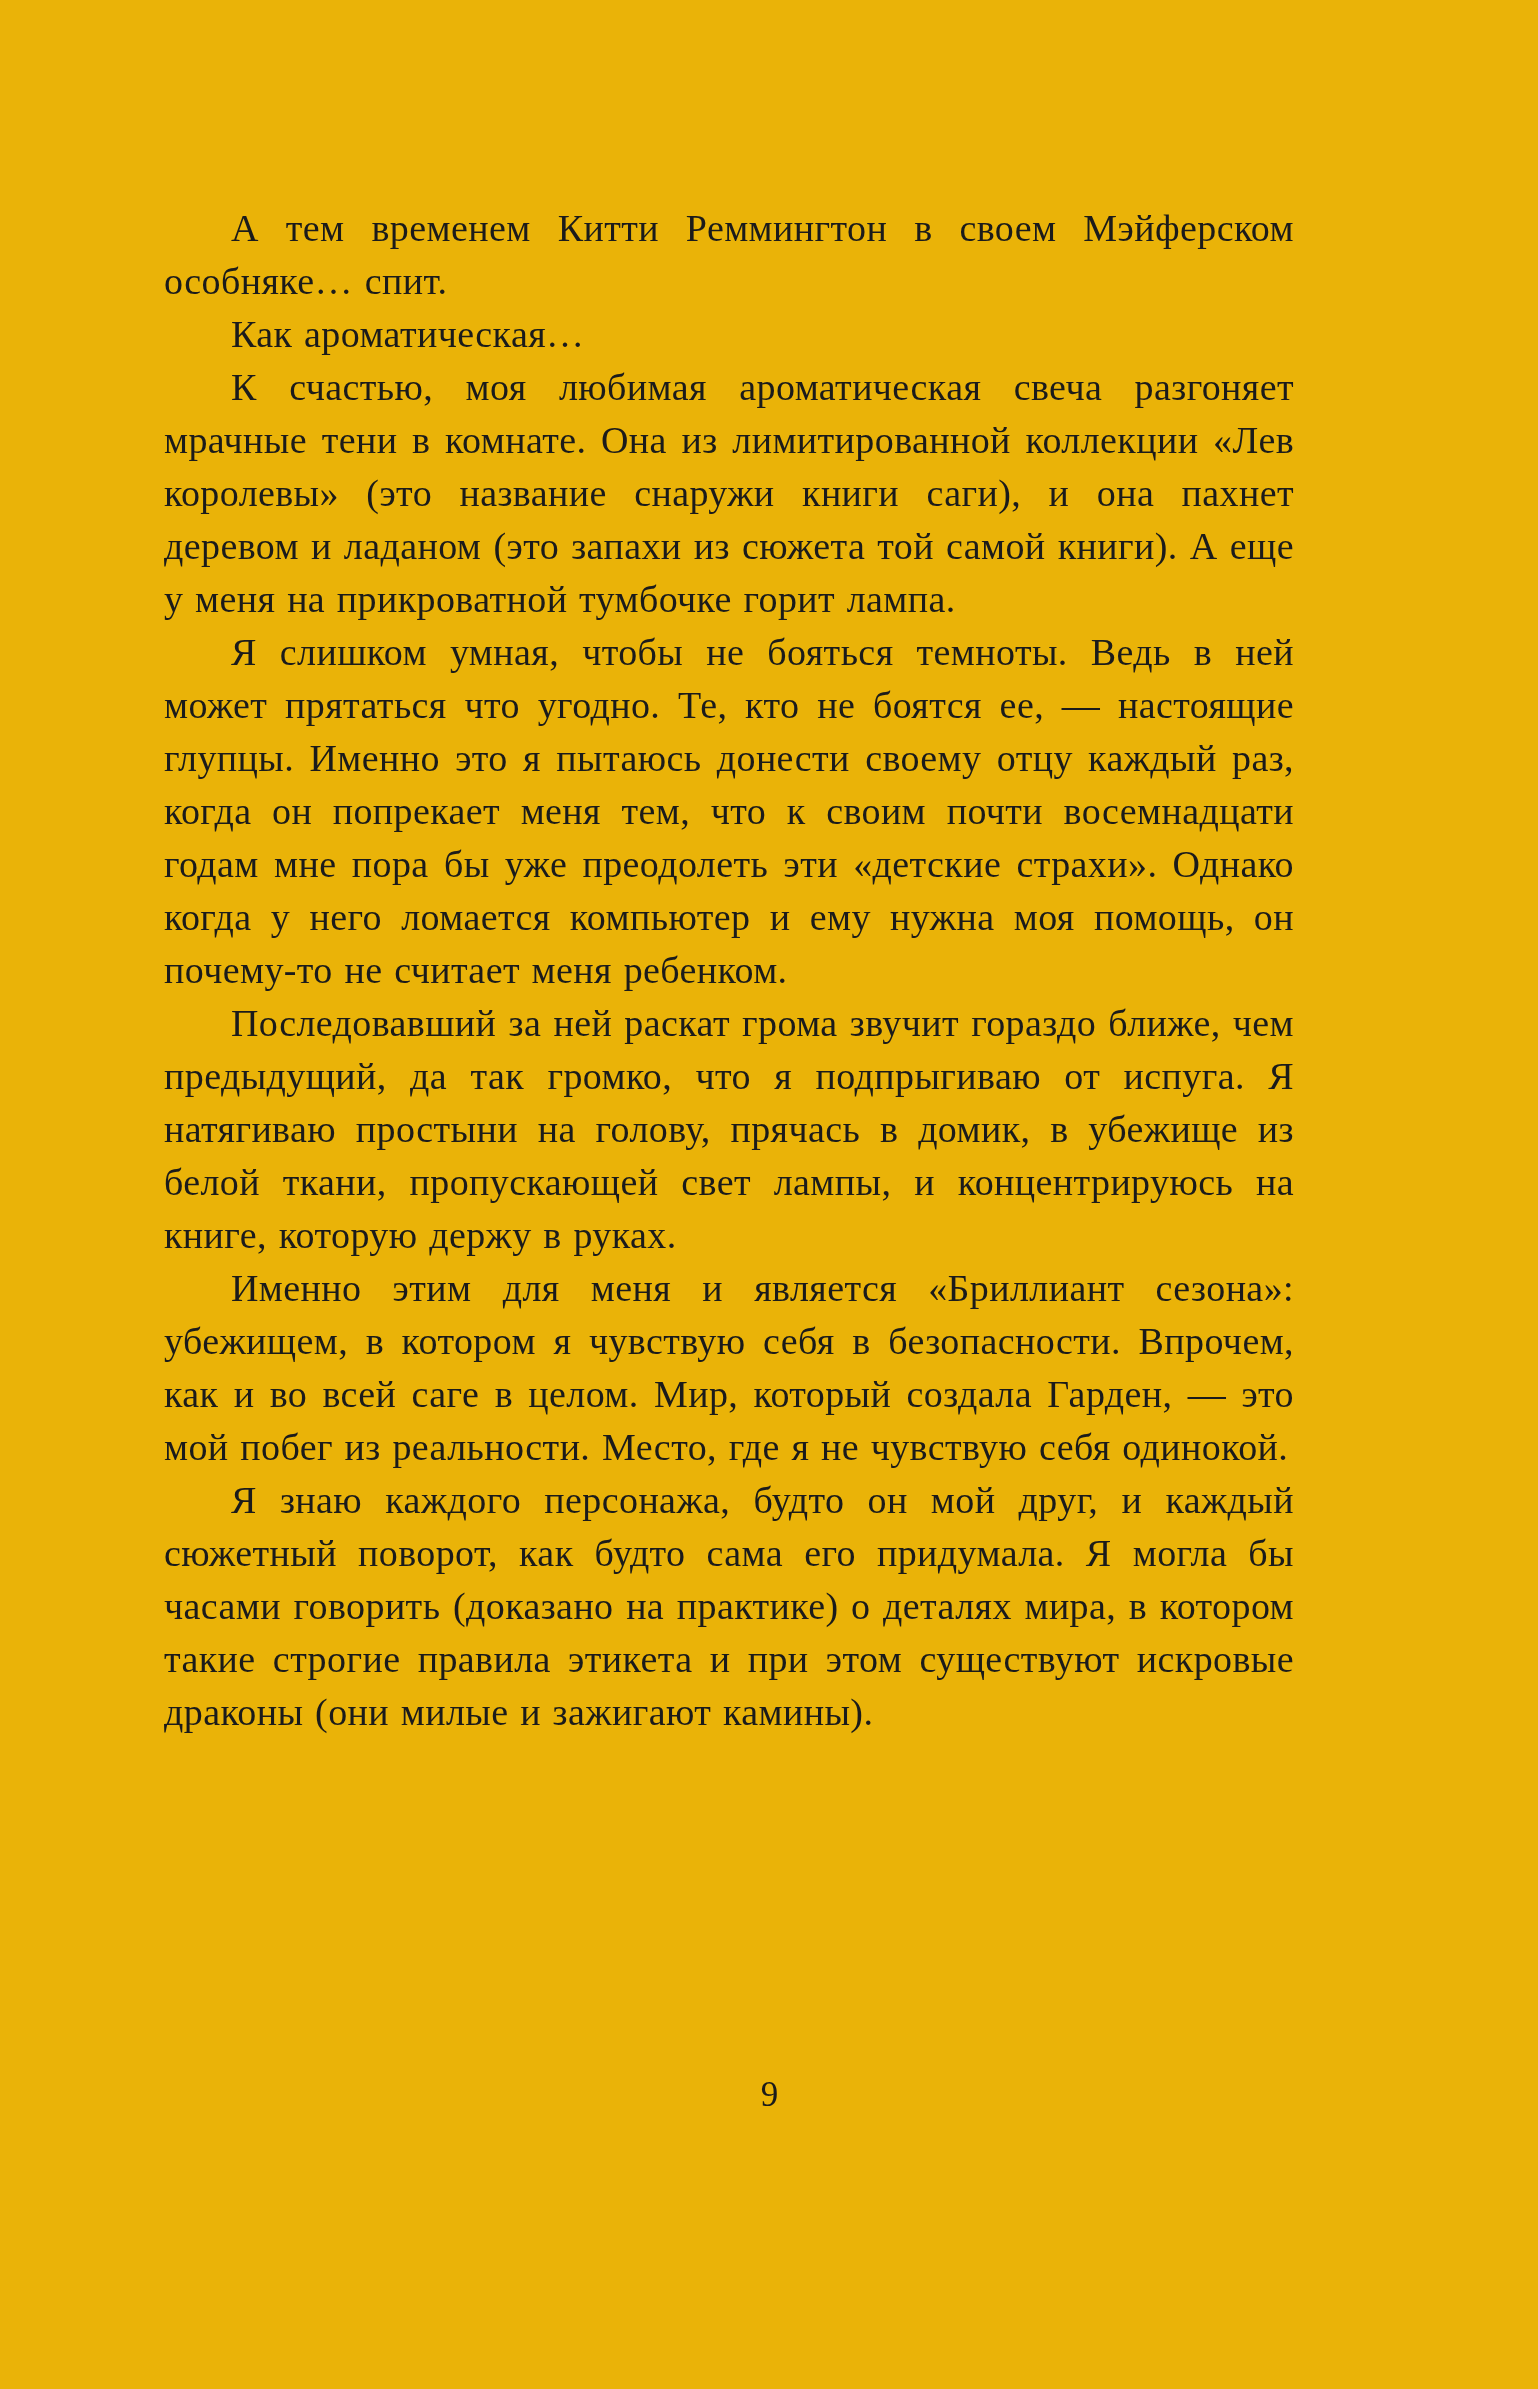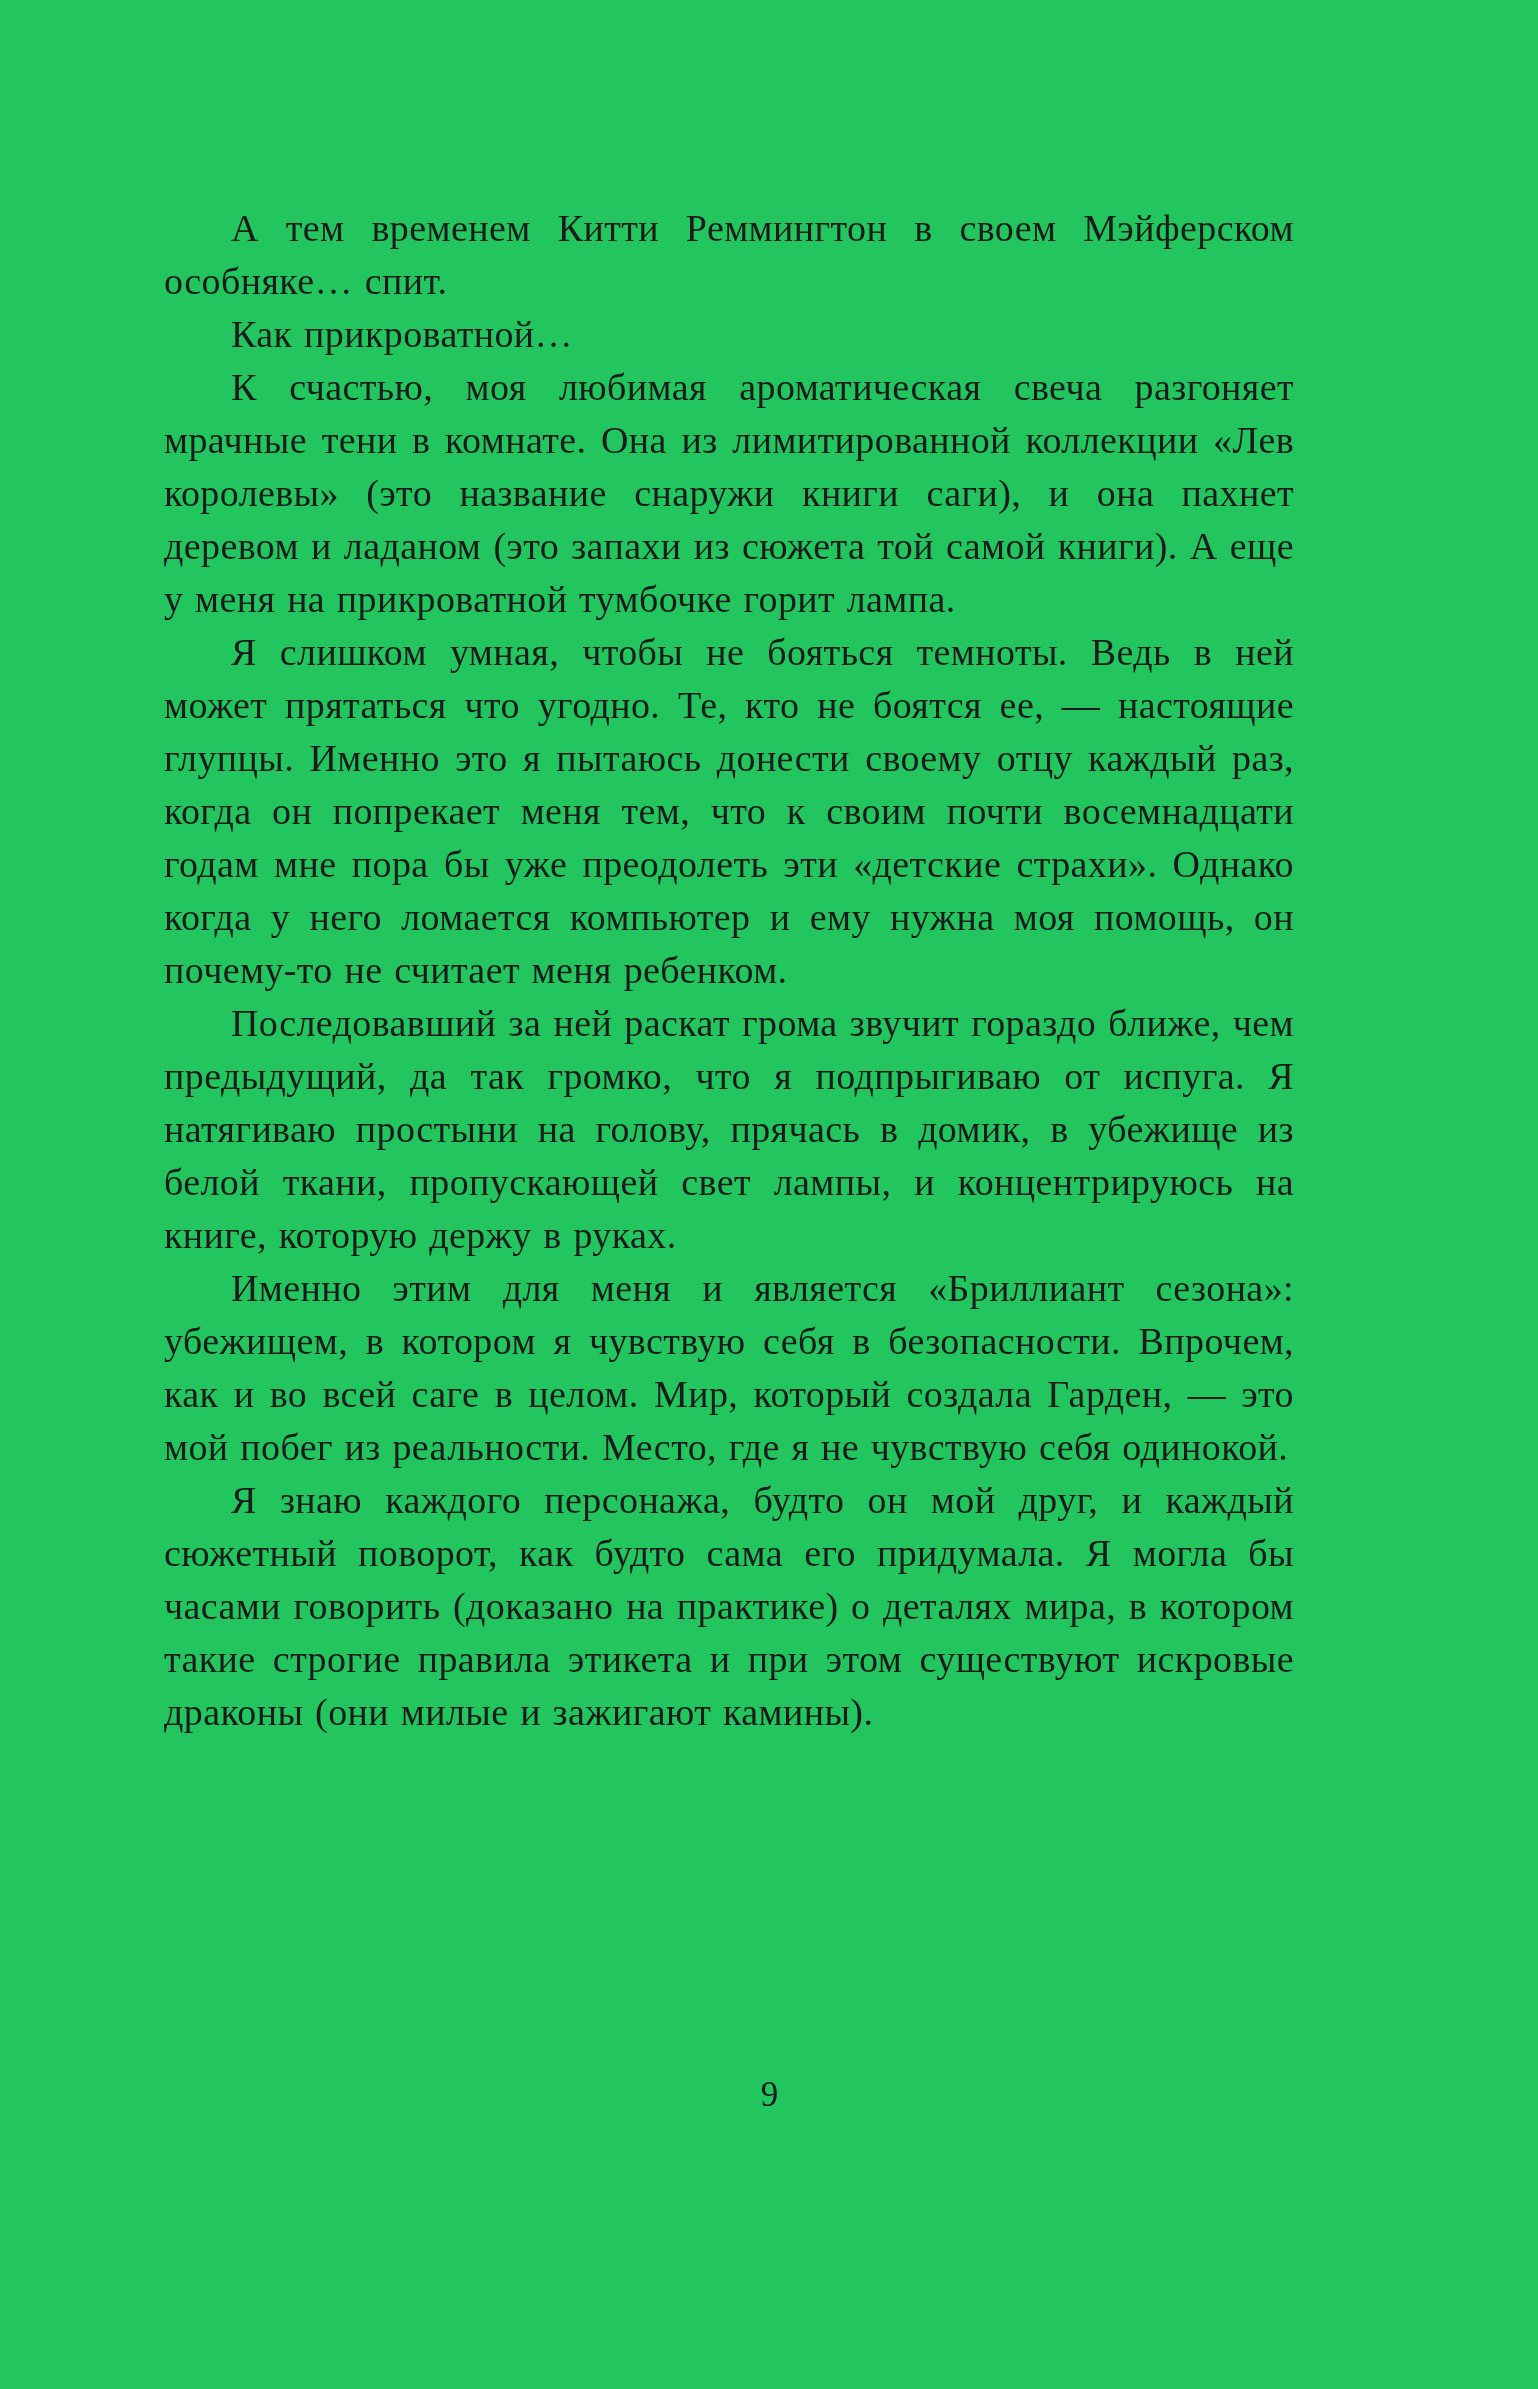--- a/index.html
+++ b/index.html
@@ -11,21 +11,21 @@
     height: 2389px;
     background: #ffffff;
     font-family: "Liberation Serif", "DejaVu Serif", serif;
     color: #1b1b1b;
     -webkit-font-smoothing: antialiased;
   }
   .book-page {
     position: relative;
     width: 1539px;
     height: 2389px;
-    background: #22c55e;
+    background: #eab308;
     overflow: hidden;
   }
   .text-block {
     position: absolute;
     left: 164px;
     top: 202px;
     width: 1130px;
     font-size: 38px;
     line-height: 53px;
     letter-spacing: 0.4px;
@@ -45,21 +45,21 @@
     font-size: 35px;
     color: #1b1b1b;
   }
 </style>
 </head>
 <body>
 
 <div class="book-page">
   <div class="text-block">
       <p>А тем временем Китти Реммингтон в своем Мэйферском особняке… спит.</p>
-      <p>Как прикроватной…</p>
+      <p>Как ароматическая…</p>
       <p>К счастью, моя любимая ароматическая свеча разгоняет мрачные тени в комнате. Она из лимитированной коллекции «Лев королевы» (это название снаружи книги саги), и она пахнет деревом и ладаном (это запахи из сюжета той самой книги). А еще у меня на прикроватной тумбочке горит лампа.</p>
       <p>Я слишком умная, чтобы не бояться темноты. Ведь в ней может прятаться что угодно. Те, кто не боятся ее, — настоящие глупцы. Именно это я пытаюсь донести своему отцу каждый раз, когда он попрекает меня тем, что к своим почти восемнадцати годам мне пора бы уже преодолеть эти «детские страхи». Однако когда у него ломается компьютер и ему нужна моя помощь, он почему-то не считает меня ребенком.</p>
       <p>Последовавший за ней раскат грома звучит гораздо ближе, чем предыдущий, да так громко, что я подпрыгиваю от испуга. Я натягиваю простыни на голову, прячась в домик, в убежище из белой ткани, пропускающей свет лампы, и концентрируюсь на книге, которую держу в руках.</p>
       <p>Именно этим для меня и является «Бриллиант сезона»: убежищем, в котором я чувствую себя в безопасности. Впрочем, как и во всей саге в целом. Мир, который создала Гарден, — это мой побег из реальности. Место, где я не чувствую себя одинокой.</p>
       <p>Я знаю каждого персонажа, будто он мой друг, и каждый сюжетный поворот, как будто сама его придумала. Я могла бы часами говорить (доказано на практике) о деталях мира, в котором такие строгие правила этикета и при этом существуют искровые драконы (они милые и зажигают камины).</p>
     </div>
   <div class="page-number">9</div>
 </div>
 
 

